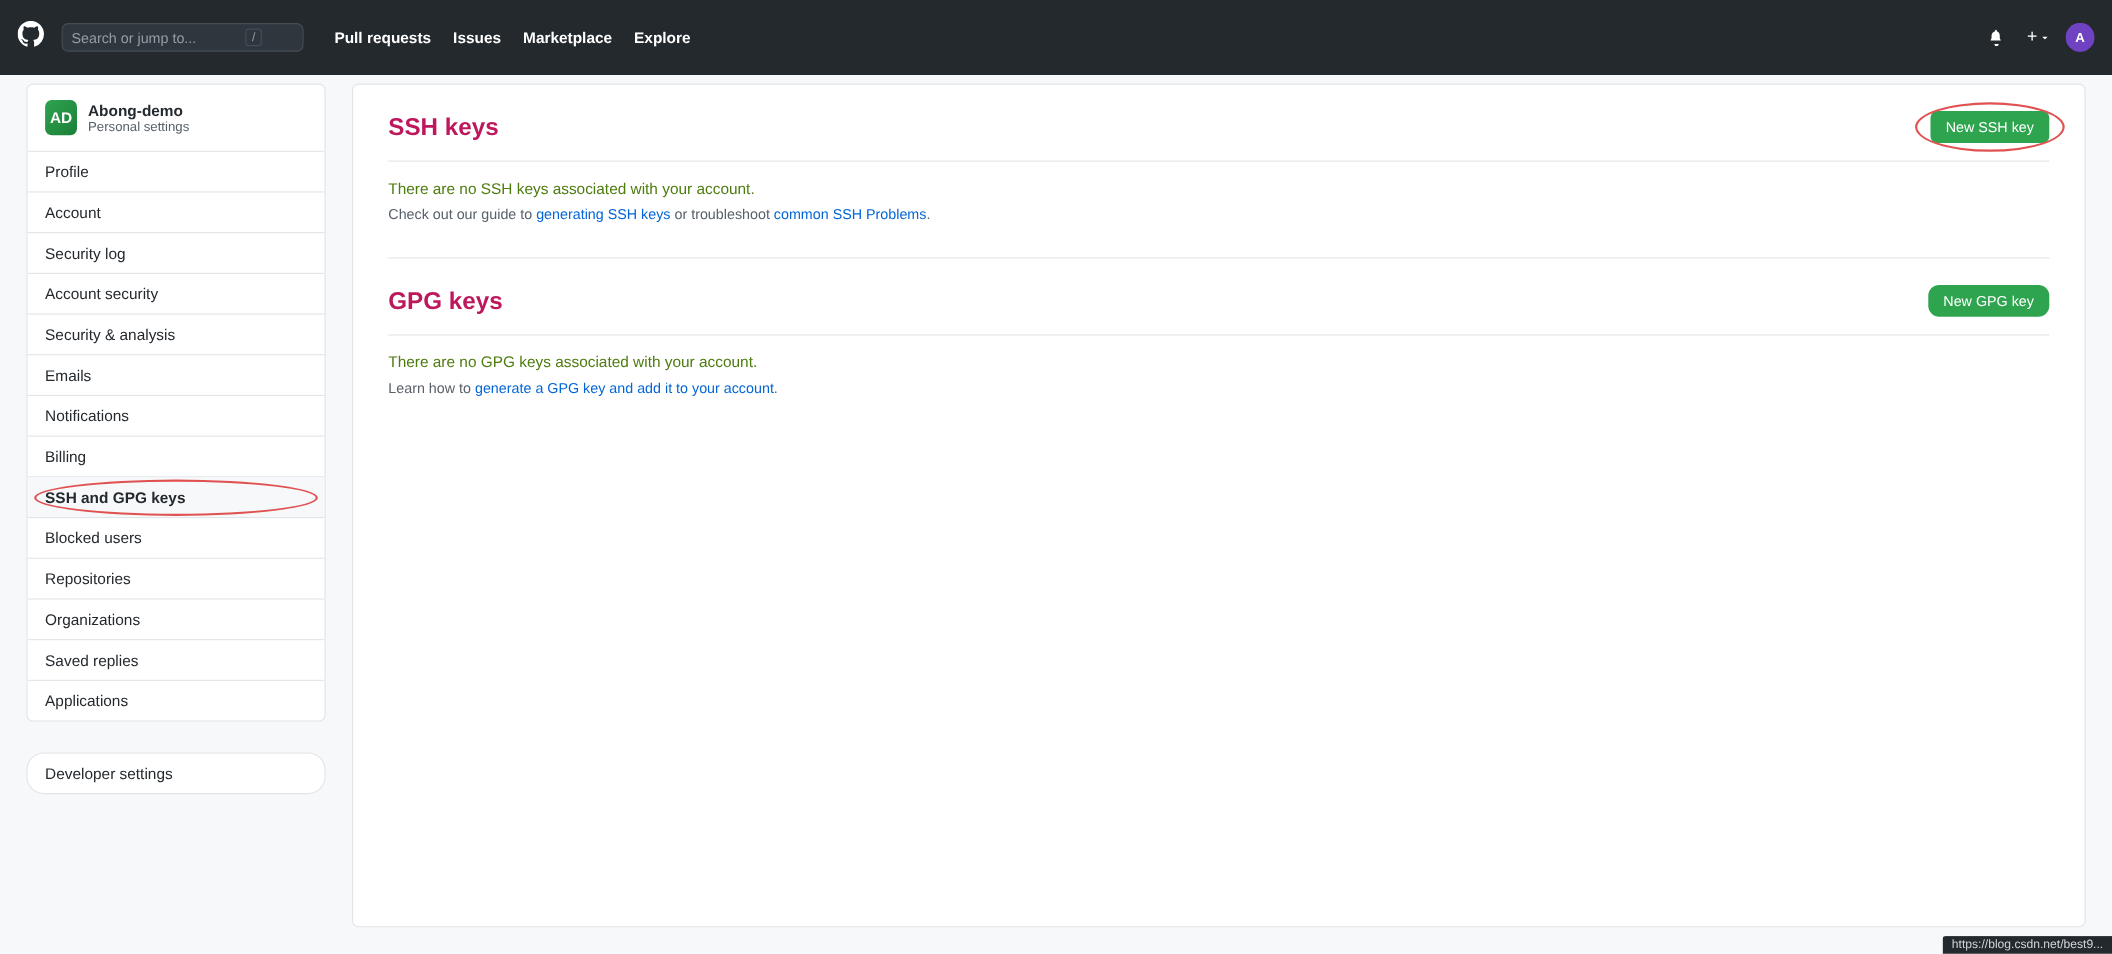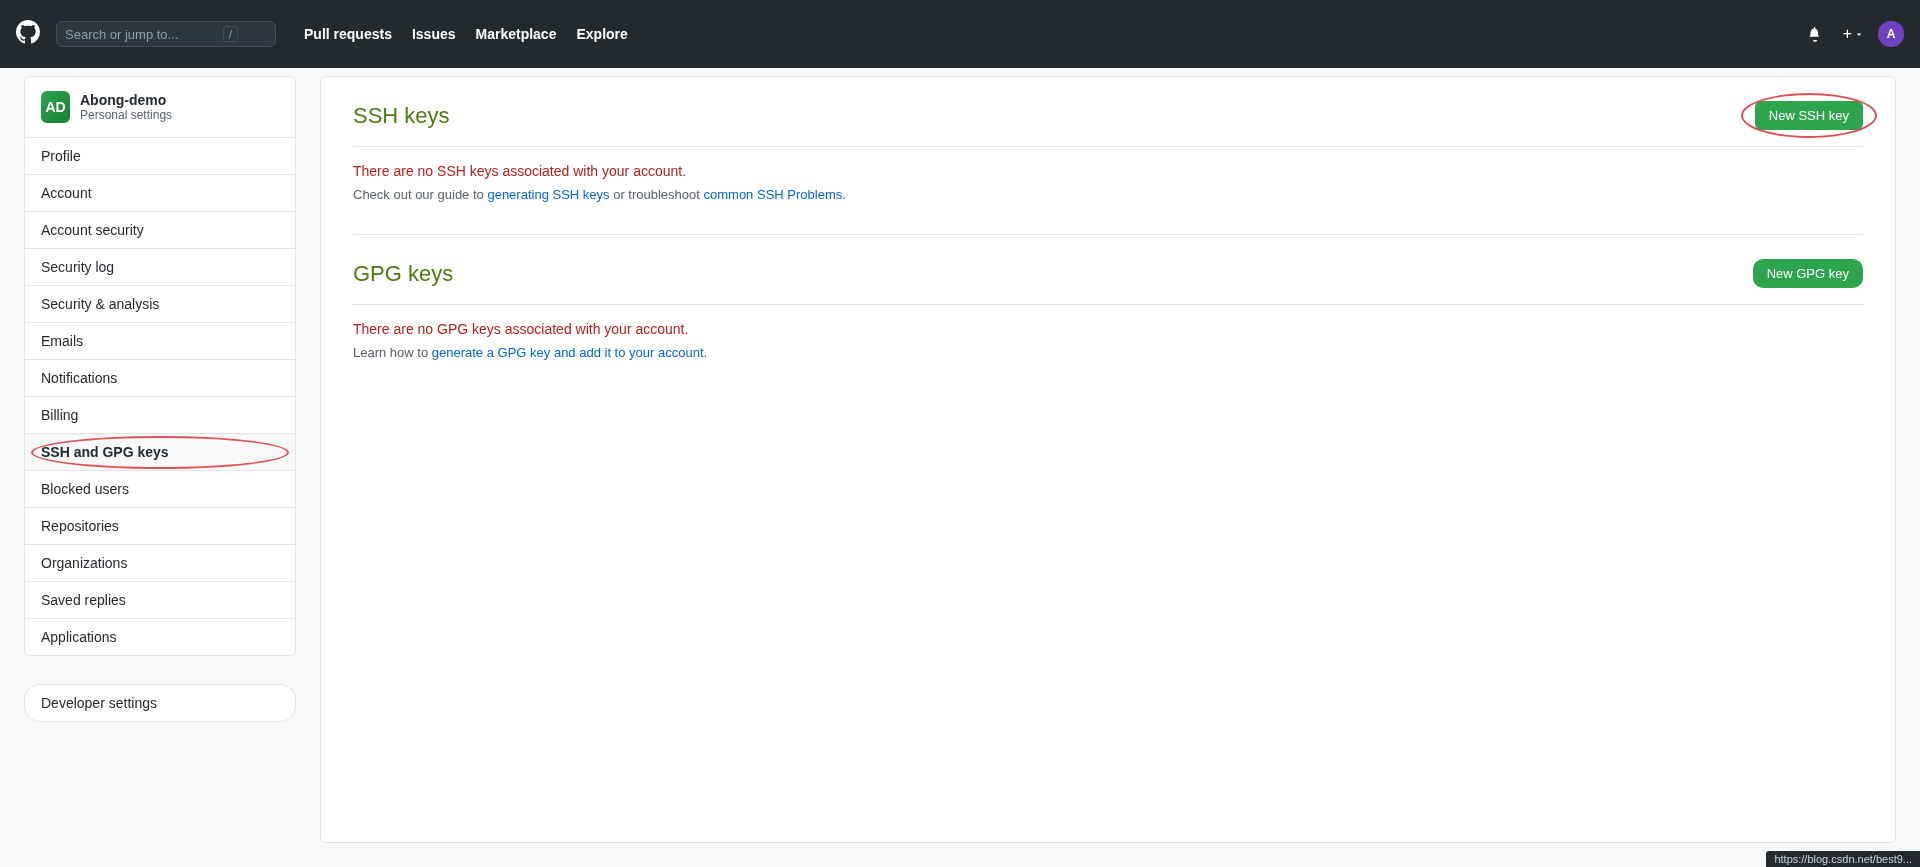--- a/index.html
+++ b/index.html
@@ -184,22 +184,22 @@
     .section-header {
       display: flex;
       align-items: center;
       justify-content: space-between;
       margin-bottom: 16px;
       padding-bottom: 16px;
       border-bottom: 1px solid #e1e4e8;
     }
     .section-title {
       font-size: 22px;
-      font-weight: 400;
-      color: #4d7c0f;
+      font-weight: 700;
+      color: #be185d;
     }
 
     .btn-green {
       background: #2ea44f;
       color: white;
       border: none;
       border-radius: 6px;
       padding: 7px 14px;
       font-size: 13px;
       font-weight: 500;
@@ -227,21 +227,21 @@
       left: -14px;
       right: -14px;
       bottom: -8px;
       border: 2px solid #e05252;
       border-radius: 50%;
       pointer-events: none;
     }
 
     .empty-message {
       font-size: 14px;
-      color: #b91c1c;
+      color: #4d7c0f;
       margin-bottom: 8px;
     }
     .helper-text {
       font-size: 13px;
       color: #586069;
       margin-bottom: 32px;
     }
     .helper-text a {
       color: #0366d6;
       text-decoration: none;
@@ -333,22 +333,22 @@
           <span>AD</span>
         </div>
         <div class="sidebar-user-info">
           <div class="username">Abong-demo</div>
           <div class="sublabel">Personal settings</div>
         </div>
       </div>
 
       <a class="sidebar-nav-item">Profile</a>
       <a class="sidebar-nav-item">Account</a>
+      <a class="sidebar-nav-item">Security log</a>
       <a class="sidebar-nav-item">Account security</a>
-      <a class="sidebar-nav-item">Security log</a>
       <a class="sidebar-nav-item">Security &amp; analysis</a>
       <a class="sidebar-nav-item">Emails</a>
       <a class="sidebar-nav-item">Notifications</a>
       <a class="sidebar-nav-item">Billing</a>
 
       <div class="ssh-gpg-wrapper">
         <a class="sidebar-nav-item active">SSH and GPG keys</a>
         <div class="ssh-gpg-oval"></div>
       </div>
 

